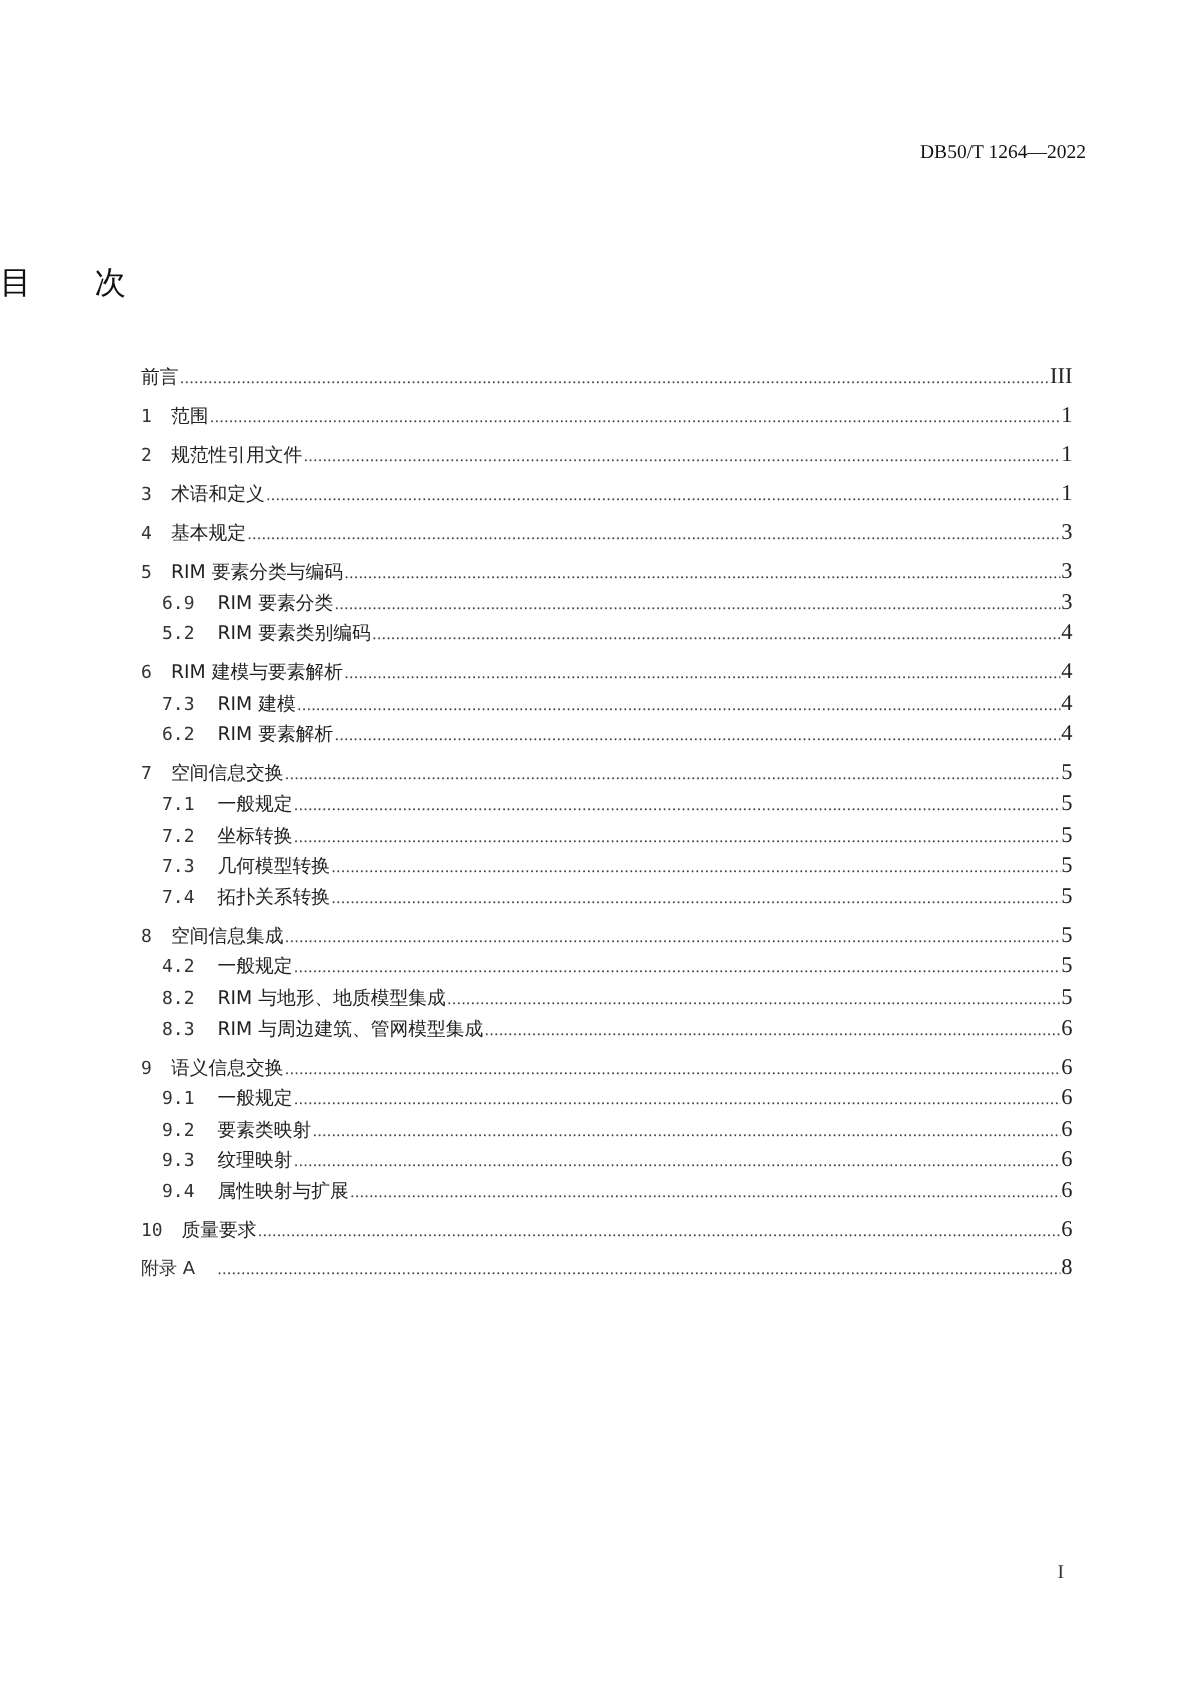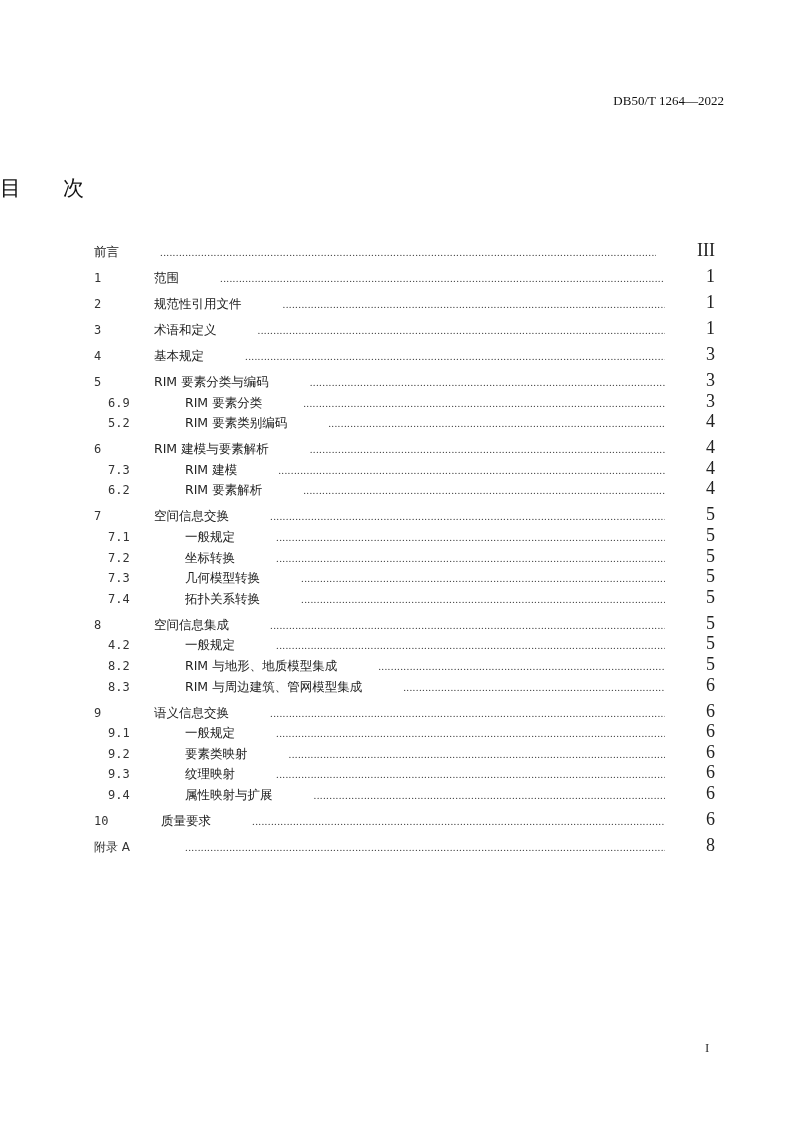--- a/index.html
+++ b/index.html
@@ -1,32 +1,32 @@
 <!DOCTYPE html>
 <html><head>
   <meta charset="utf-8">
   <style>
     html, body { margin: 0; padding: 0; background: #ffffff; }
     body { width: 800px; height: 1132px; position: relative; overflow: hidden; color: #1a1a1a; font-family: "Liberation Serif", "DejaVu Serif", serif; }
     .header-code { position: absolute; top: 93px; right: 76px; font-family: Liberation Serif, serif; font-size: 13px; letter-spacing: 0px; color: #111; }
     .title { position: absolute; top: 174px; left: 0; width: 800px; font-family: "DejaVu Sans", "Liberation Sans", sans-serif; font-size: 21px; color: #111; }
     .title .c1 { margin-right: 42px; }
     .toc { position: absolute; top: 242px; left: 94px; width: 621px; }
-    .toc-row { display: flex; align-items: baseline; font-size: 12.5px; line-height: 17px; height: 17px; white-space: nowrap; gap: 40px; }
+    .toc-row { display: flex; align-items: baseline; font-size: 12.5px; line-height: 17px; height: 17px; white-space: nowrap; }
     .toc-row.level1 { margin-top: 9px; }
     .toc-row.level2 { padding-left: 14px; margin-top: 3.6px; }
     .toc-row.first { margin-top: 0; }
     .toc-num { font-family: "DejaVu Sans Mono", "Liberation Mono", monospace; font-size: 12px; color: #333; }
     .level1 .toc-num { display: inline-block; min-width: 20px; }
     .level1.wide .toc-num { min-width: 27px; }
     .level2 .toc-num { display: inline-block; min-width: 37px; }
     .toc-label { font-family: "DejaVu Sans", "Liberation Sans", sans-serif; font-size: 12.5px; color: #222; }
     .toc-leader { flex: 1; overflow: hidden; margin: 0 1px; color: #444; font-size: 11px; letter-spacing: 0.4px; }
     .toc-leader::before { content: "........................................................................................................................................................................................................................................"; }
-    .toc-page { font-family: "Liberation Serif", "DejaVu Serif", serif; font-size: 18px; color: #222; }
+    .toc-page { font-family: "Liberation Serif", "DejaVu Serif", serif; font-size: 15px; color: #222; }
     .page-number { position: absolute; top: 1040px; left: 705px; font-family: "Liberation Serif", "DejaVu Serif", serif; font-size: 13px; color: #333; }
   </style>
 </head>
 <body>
 
 <div class="header-code">DB50/T 1264—2022</div>
 
 <div class="title">
   <span class="c1">目</span><span>次</span>
 </div>

